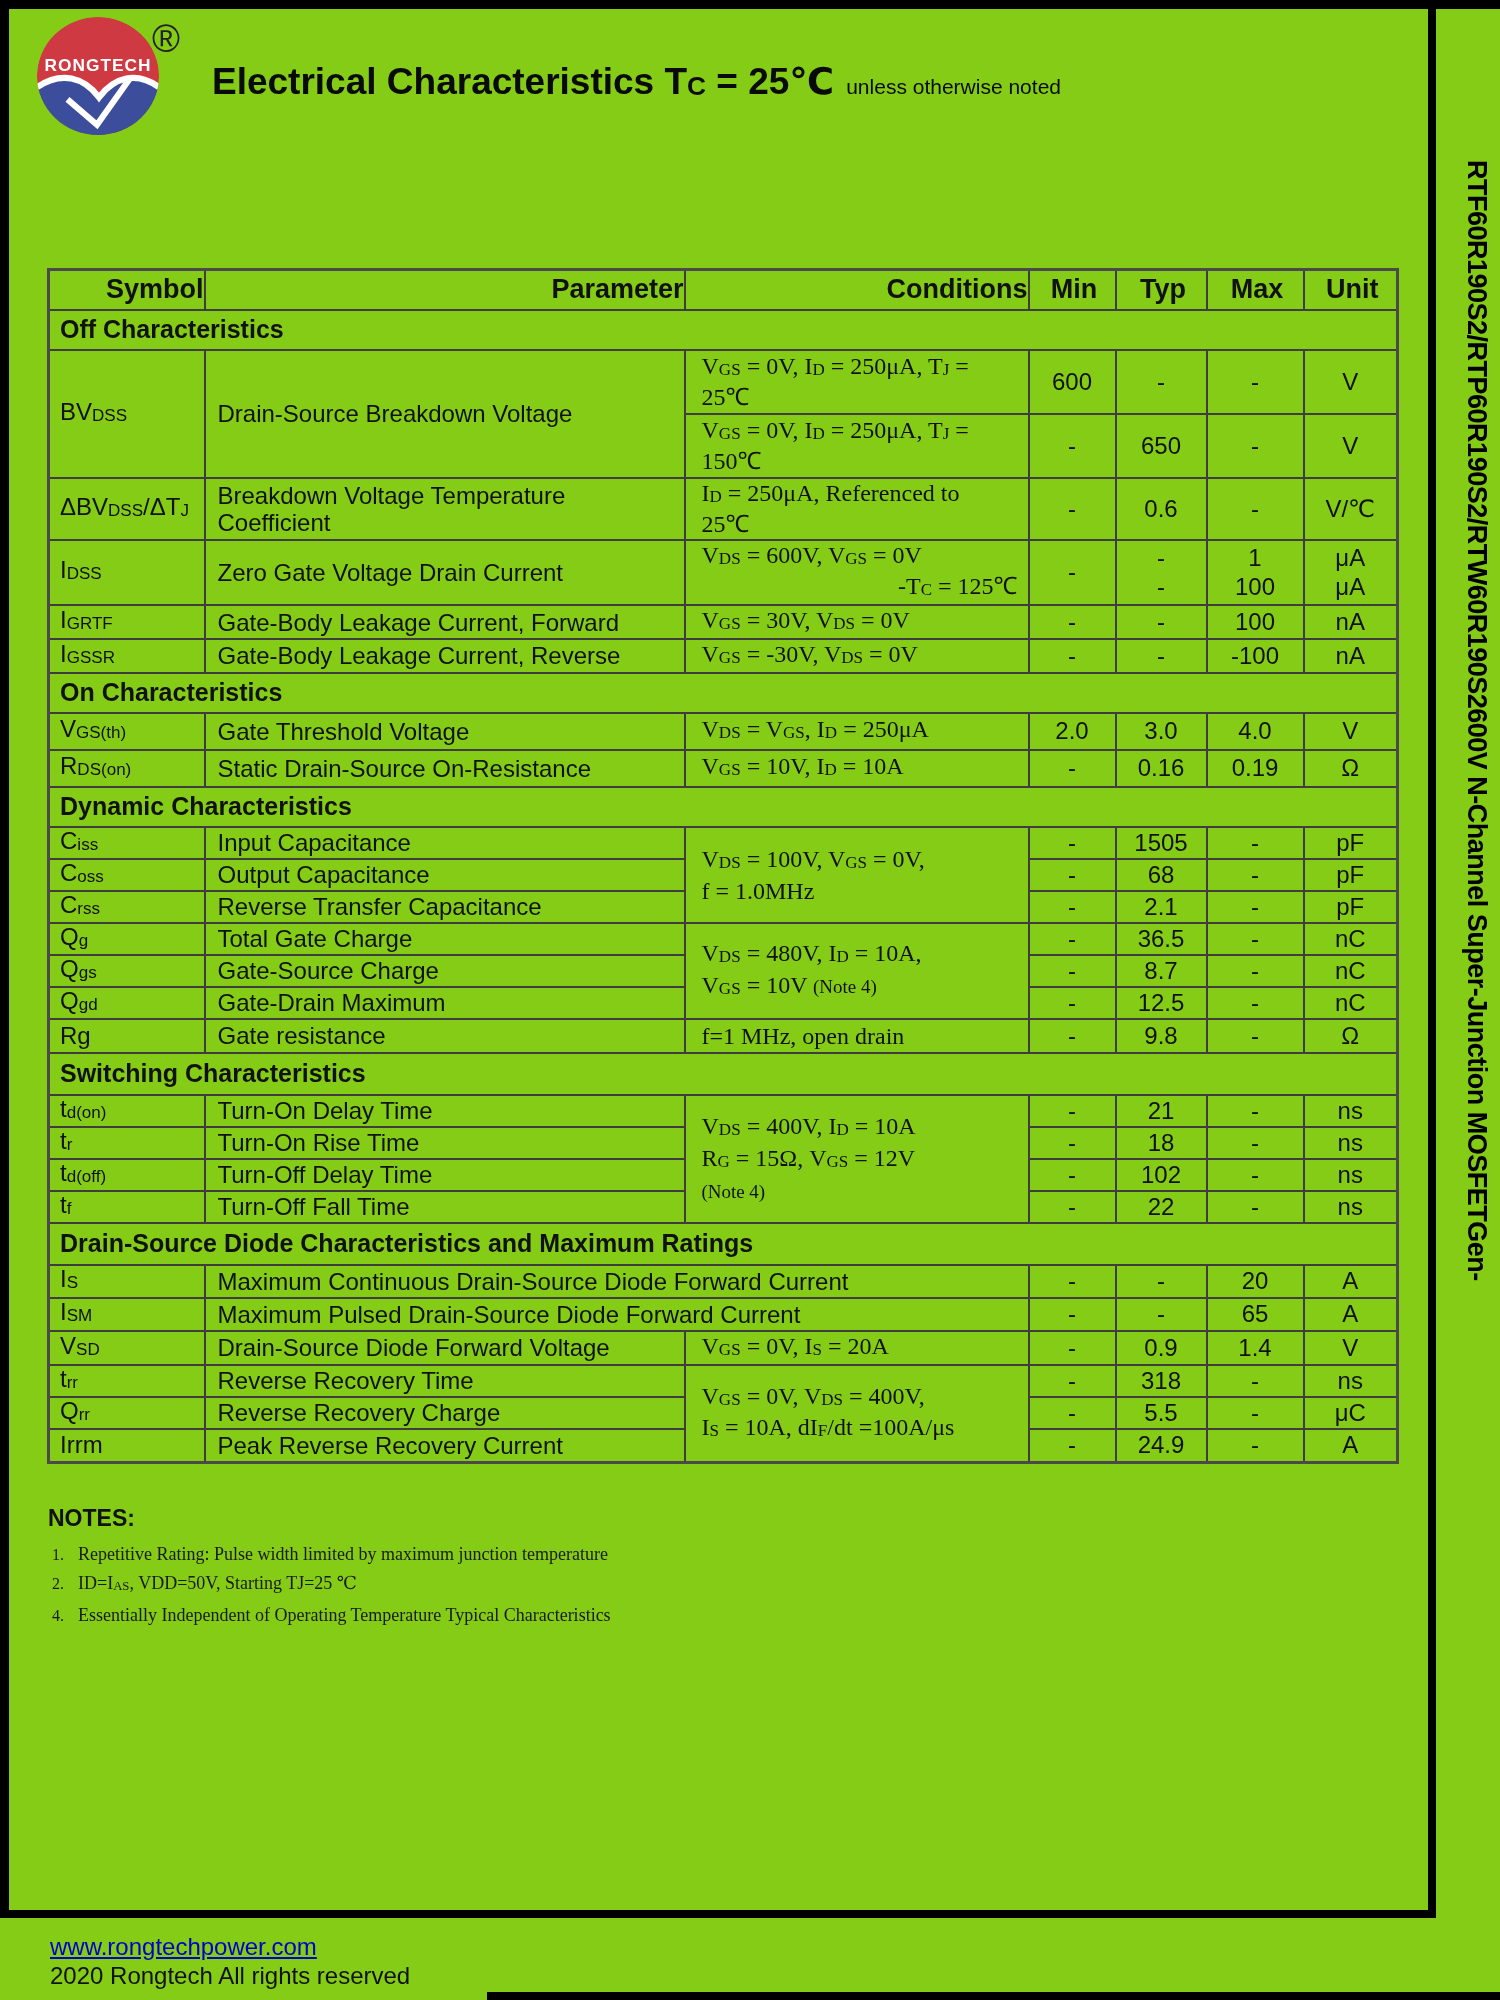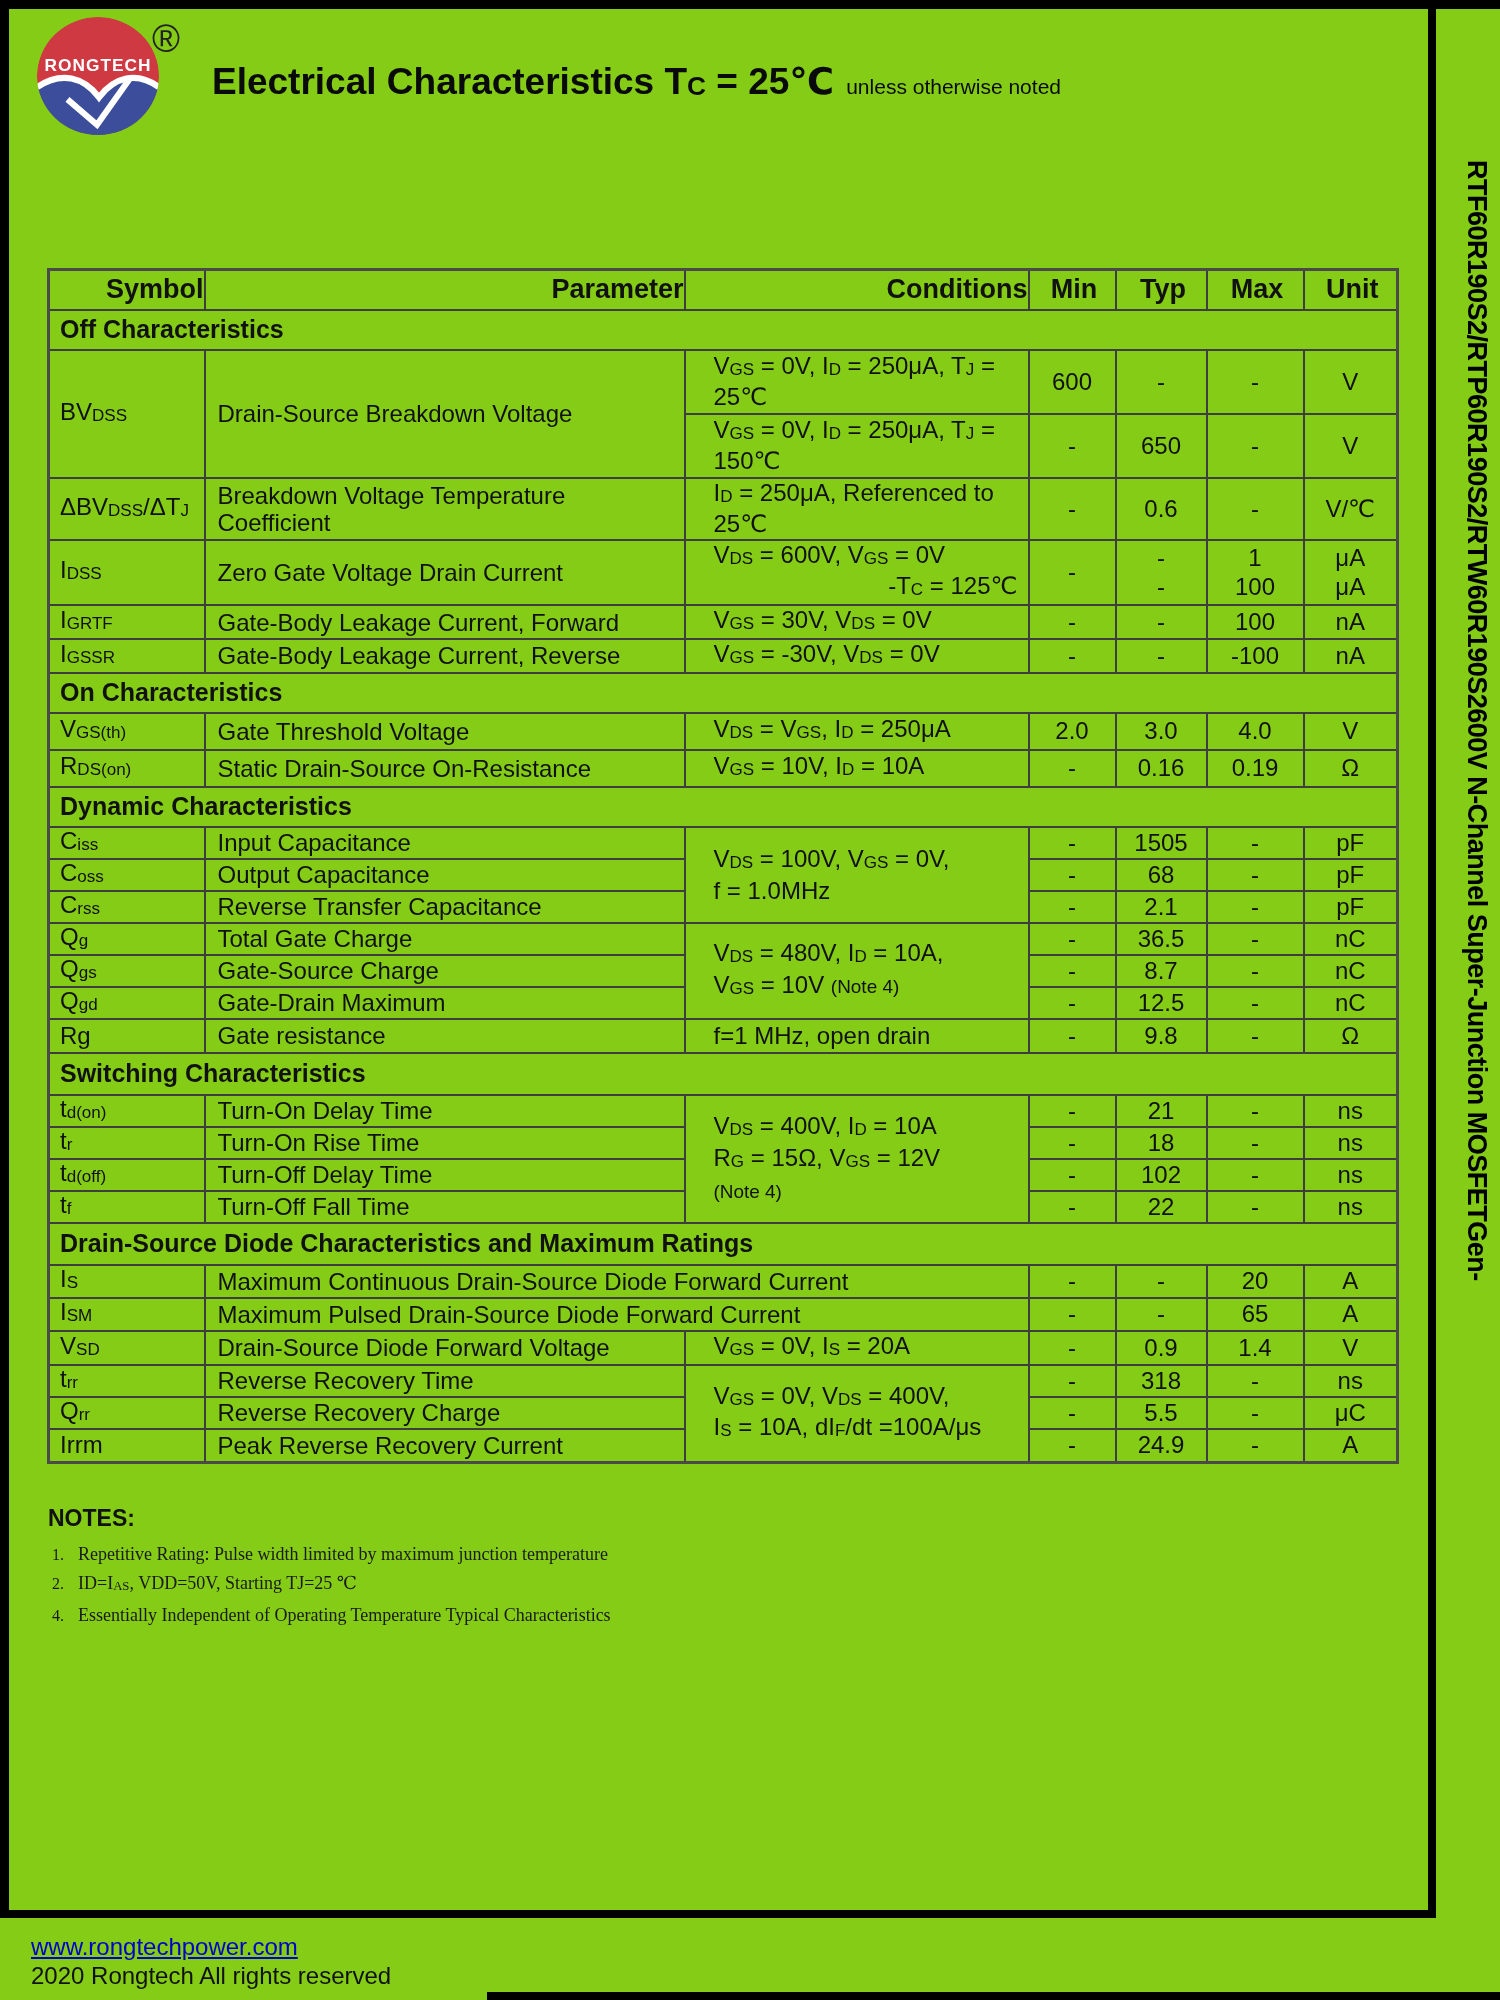--- a/index.html
+++ b/index.html
@@ -29,37 +29,37 @@
   
   .tbl-wrap{position:absolute;left:47px;top:268px;}
   table{border-collapse:collapse;table-layout:fixed;width:1349px;}
   td,th{border:2px solid #3e3e3e;vertical-align:middle;padding:0;overflow:hidden;}
   table{border:3px solid #4a4a4a;}
   th{font-size:27px;font-weight:bold;text-align:right;padding-left:10px;}
   th.c{text-align:center;padding-left:4px;}
   td{font-size:24px;}
   td.sym{padding-left:10px;line-height:26px;}
   td.param{padding-left:12px;line-height:27px;}
-  td.cond{padding-left:28px;line-height:28px;}
+  td.cond{padding-left:16px;line-height:28px;font-family:Liberation Serif, serif;}
   td.val{text-align:center;}
   tr.sec td{font-weight:bold;font-size:25px;padding-left:10px;}
   .cl{display:block;}
   .cl.right{text-align:right;padding-right:10px;}
   .stack div{line-height:29px;text-align:center;}
   .sb{font-size:71%;vertical-align:-0.05em;}
   .sm{font-size:79%;}
 
   
   .notes{position:absolute;left:48px;top:1505px;width:900px;}
   .notes-head{font-size:23px;font-weight:bold;font-family:"Liberation Sans",sans-serif;margin-bottom:8px;}
   .note{font-family:"Liberation Serif","DejaVu Serif",serif;font-size:18px;line-height:29px;color:#1a1a1a;}
   .note .no{display:inline-block;width:26px;padding-left:4px;font-size:16px;}
 
   
-  .footer{position:absolute;left:31px;top:1932px;font-size:24px;line-height:29px;}
+  .footer{position:absolute;left:50px;top:1932px;font-size:24px;line-height:29px;}
   .flink{color:#0000cc;text-decoration:underline;cursor:pointer;}
   .fcopy{color:#111;}
 </style>
 </head>
 <body>
 
 <div class="page">
 
   <div class="frame-top"></div>
   <div class="frame-left"></div>

